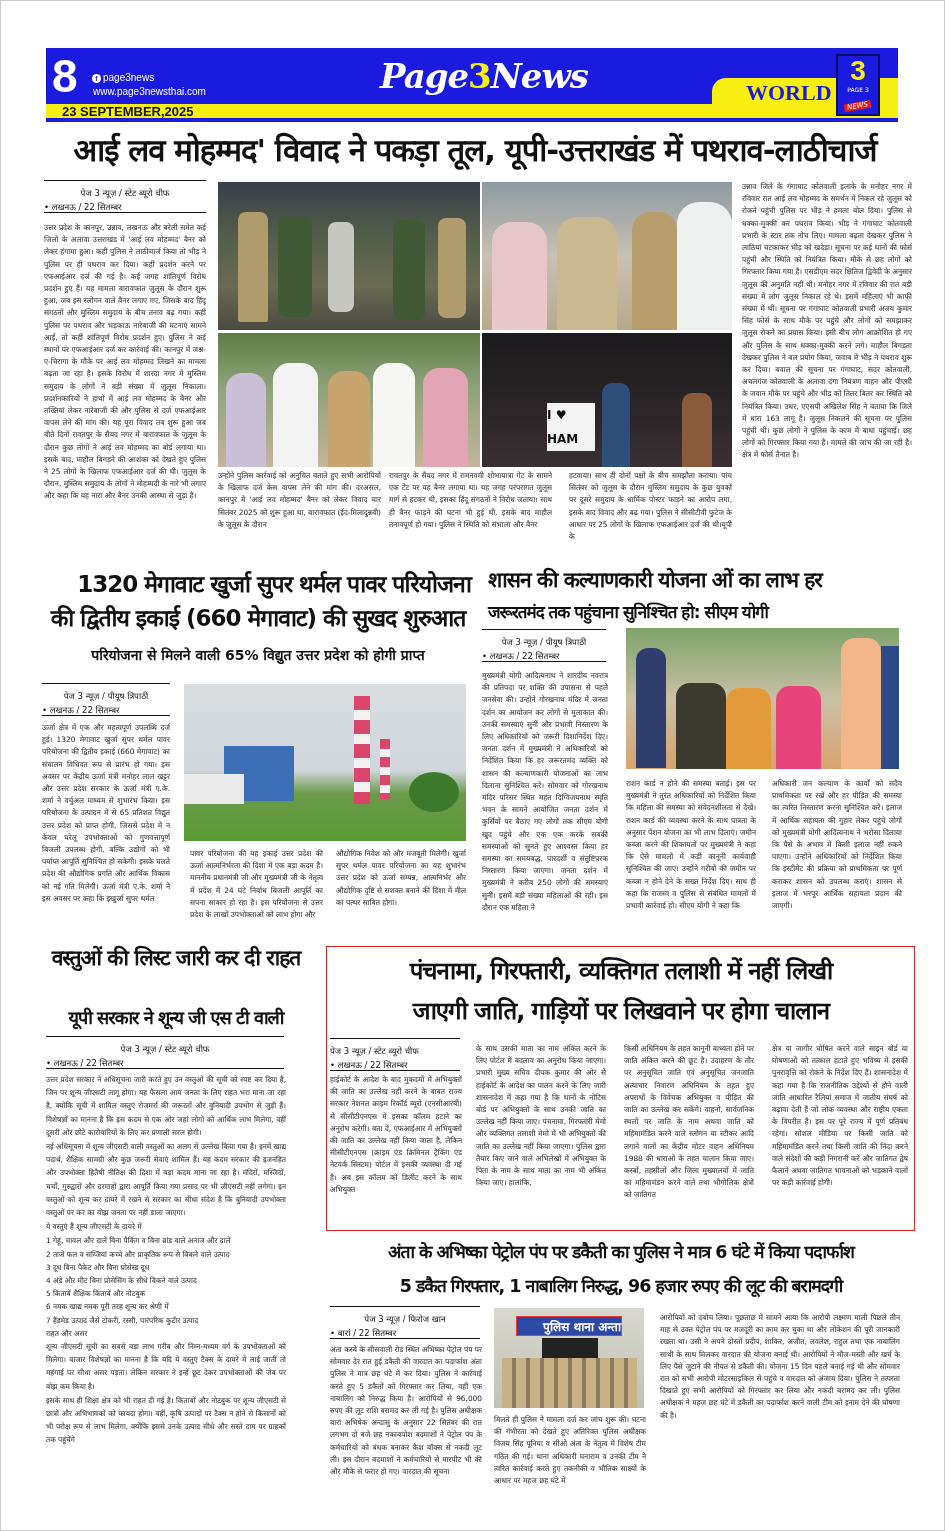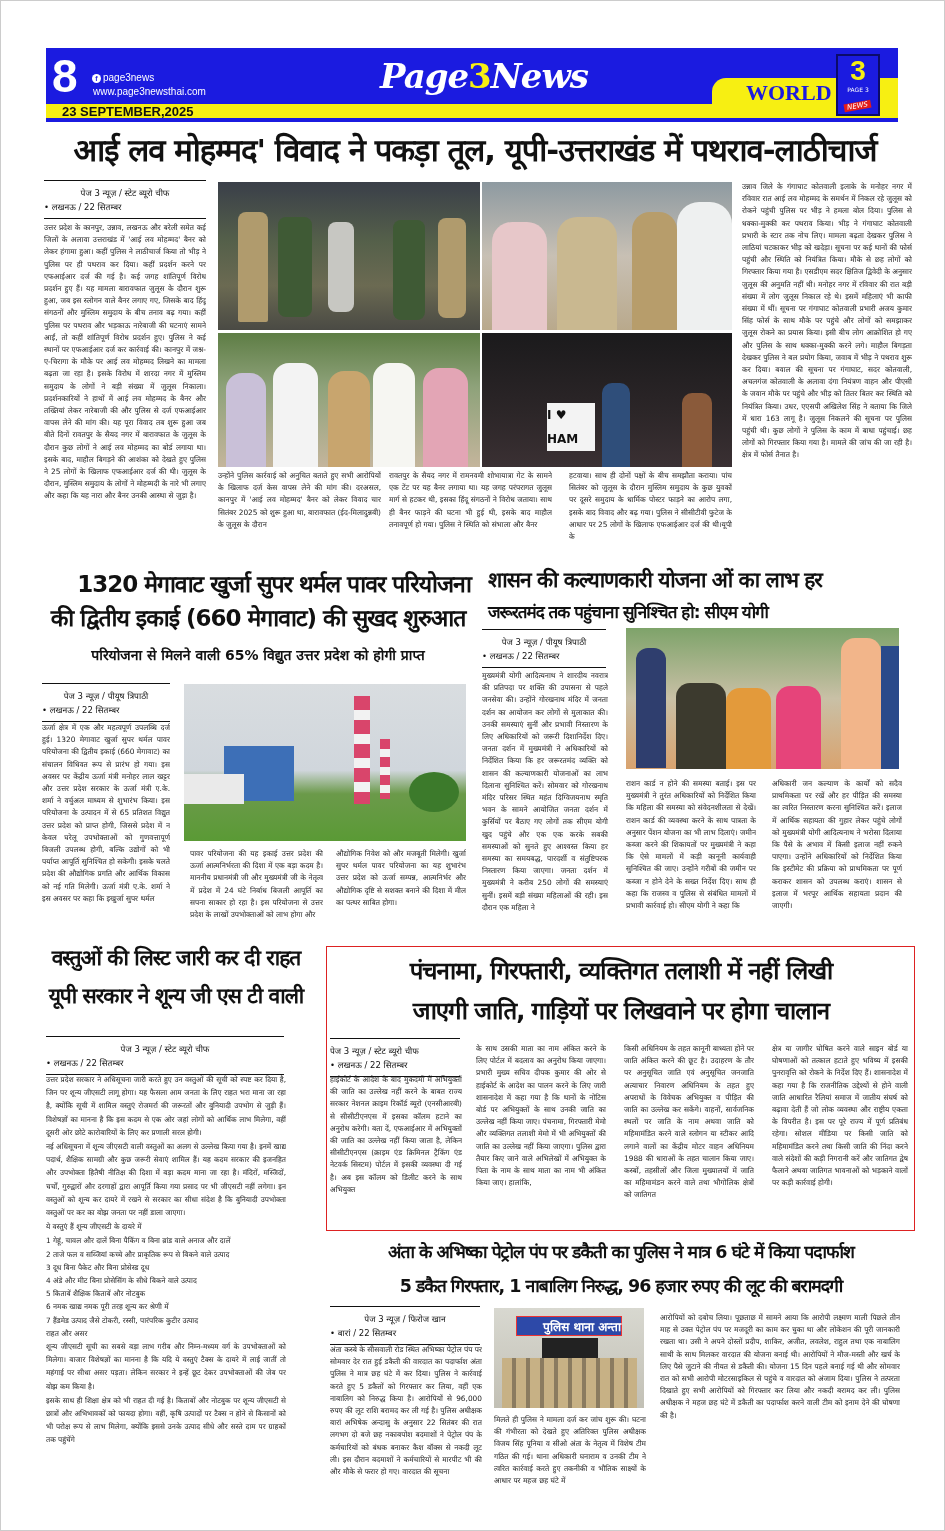--- a/index.html
+++ b/index.html
@@ -18,21 +18,21 @@
 .brand{left:380px;top:56px;width:200px;text-align:center;color:#fff;font-family:"DejaVu Serif",serif;font-size:34px;font-style:italic;font-weight:bold;letter-spacing:-1px}
 .brand .three{color:#f7ef12;font-style:normal}
 .world{left:746px;top:80px;color:#1b1be0;font-family:"Liberation Serif",serif;font-size:22px;font-weight:bold}
 .logo-box{left:836px;top:54px;width:44px;height:62px;background:#1b1be0;border:2px solid #0b0b6a;text-align:center}
 .logo-box .n{color:#f7ef12;font-size:28px;font-weight:bold;line-height:30px;font-family:"Liberation Sans",sans-serif}
 .logo-box .p{color:#fff;font-size:6px;line-height:7px}
 .logo-box .nw{display:inline-block;background:#e21b1b;color:#fff;font-size:7px;font-style:italic;padding:0 3px;transform:rotate(-10deg);margin-top:2px}
 
 .h-main{font-family:"DejaVu Sans",sans-serif;font-weight:bold;color:#111;letter-spacing:-1px;white-space:nowrap;text-align:center}
 .by{font-size:8.5px;color:#111;text-align:center;border-top:1.5px solid #111;padding-top:6px}
-.dl{font-size:8.5px;color:#111;padding:3px 0 6px 0;border-bottom:1.5px solid #111}
+.dl{font-size:8.5px;color:#111;padding:3px 0 0 0;border-bottom:1.5px solid #111}
 .body{font-size:7.4px;line-height:12.2px;color:#222;text-align:justify;overflow:hidden}
 .body p{margin-bottom:1px}
 .photo{overflow:hidden;position:absolute}
 .redbox{left:326px;top:946px;width:589px;height:285px;border:1.5px solid #d22}
 </style>
 </head>
 <body>
 
 <div class="abs mast"></div>
 <div class="abs mast-right-yellow"></div>
@@ -116,21 +116,21 @@
   <div style="position:absolute;left:10px;top:20px;width:30px;height:120px;background:#2f3e6e;border-radius:12px 12px 0 0"></div>
   <div style="position:absolute;left:50px;top:55px;width:50px;height:86px;background:#3c3a2e;border-radius:14px 14px 0 0"></div>
   <div style="position:absolute;left:100px;top:60px;width:45px;height:81px;background:#e39a3b;border-radius:14px 14px 0 0"></div>
   <div style="position:absolute;left:150px;top:58px;width:45px;height:83px;background:#e6447a;border-radius:14px 14px 0 0"></div>
   <div style="position:absolute;left:215px;top:10px;width:40px;height:131px;background:#f2b58a;border-radius:14px 14px 0 0"></div>
   <div style="position:absolute;left:255px;top:18px;width:18px;height:123px;background:#2a4a8a"></div>
 </div>
 <div class="abs body" style="left:626px;top:778px;width:130px;height:142px">राशन कार्ड न होने की समस्या बताई। इस पर मुख्यमंत्री ने तुरंत अधिकारियों को निर्देशित किया कि महिला की समस्या को संवेदनशीलता से देखें। राशन कार्ड की व्यवस्था करने के साथ पात्रता के अनुसार पेंशन योजना का भी लाभ दिलाएं। जमीन कब्जा करने की शिकायतों पर मुख्यमंत्री ने कहा कि ऐसे मामलों में कड़ी कानूनी कार्यवाही सुनिश्चित की जाए। उन्होंने गरीबों की जमीन पर कब्जा न होने देने के सख्त निर्देश दिए। साथ ही कहा कि राजस्व व पुलिस से संबंधित मामलों में प्रभावी कार्रवाई हो। सीएम योगी ने कहा कि</div>
 <div class="abs body" style="left:772px;top:778px;width:130px;height:142px">अधिकारी जन कल्याण के कार्यों को सदैव प्राथमिकता पर रखें और हर पीड़ित की समस्या का त्वरित निस्तारण करना सुनिश्चित करें। इलाज में आर्थिक सहायता की गुहार लेकर पहुंचे लोगों को मुख्यमंत्री योगी आदित्यनाथ ने भरोसा दिलाया कि पैसे के अभाव में किसी इलाज नहीं रुकने पाएगा। उन्होंने अधिकारियों को निर्देशित किया कि इस्टीमेट की प्रक्रिया को प्राथमिकता पर पूर्ण कराकर शासन को उपलब्ध कराएं। शासन से इलाज में भरपूर आर्थिक सहायता प्रदान की जाएगी।</div>
 
-<div class="abs h-main" style="left:40px;top:978px;width:272px;font-size:21px;line-height:36px">यूपी सरकार ने शून्य जी एस टी वाली</div>
+<div class="abs h-main" style="left:40px;top:1000px;width:272px;font-size:18px;line-height:36px">यूपी सरकार ने शून्य जी एस टी वाली</div>
 <div class="abs h-main" style="left:40px;top:940px;width:272px;font-size:21px;line-height:36px">वस्तुओं की लिस्ट जारी कर दी राहत</div>
 <div class="abs" style="left:46px;top:1036px;width:238px">
   <div class="by">पेज 3 न्यूज़ / स्टेट ब्यूरो चीफ</div>
   <div class="dl">• <span>लखनऊ / 22 सितम्बर</span></div>
 </div>
 <div class="abs body" style="left:46px;top:1073px;width:240px;height:450px;font-size:7.3px;line-height:13.2px">
   <p>उत्तर प्रदेश सरकार ने अधिसूचना जारी करते हुए उन वस्तुओं की सूची को स्पष्ट कर दिया है, जिन पर शून्य जीएसटी लागू होगा। यह फैसला आम जनता के लिए राहत भरा माना जा रहा है, क्योंकि सूची में शामिल वस्तुएं रोजमर्रा की जरूरतों और बुनियादी उपभोग से जुड़ी हैं। विशेषज्ञों का मानना है कि इस कदम से एक ओर जहां लोगों को आर्थिक लाभ मिलेगा, वहीं दूसरी ओर छोटे कारोबारियों के लिए कर प्रणाली सरल होगी।</p>
   <p>नई अधिसूचना में शून्य जीएसटी वाली वस्तुओं का अलग से उल्लेख किया गया है। इनमें खाद्य पदार्थ, शैक्षिक सामग्री और कुछ जरूरी सेवाएं शामिल हैं। यह कदम सरकार की इजनहित और उपभोक्ता हितैषी नीतिक्ष की दिशा में बड़ा कदम माना जा रहा है। मंदिरों, मस्जिदों, चर्चों, गुरुद्वारों और दरगाहों द्वारा आपूर्ति किया गया प्रसाद पर भी जीएसटी नहीं लगेगा। इन वस्तुओं को शून्य कर दायरे में रखने से सरकार का सीधा संदेश है कि बुनियादी उपभोक्ता वस्तुओं पर कर का बोझ जनता पर नहीं डाला जाएगा।</p>
   <p>ये वस्तुएं हैं शून्य जीएसटी के दायरे में</p>
   <div>

